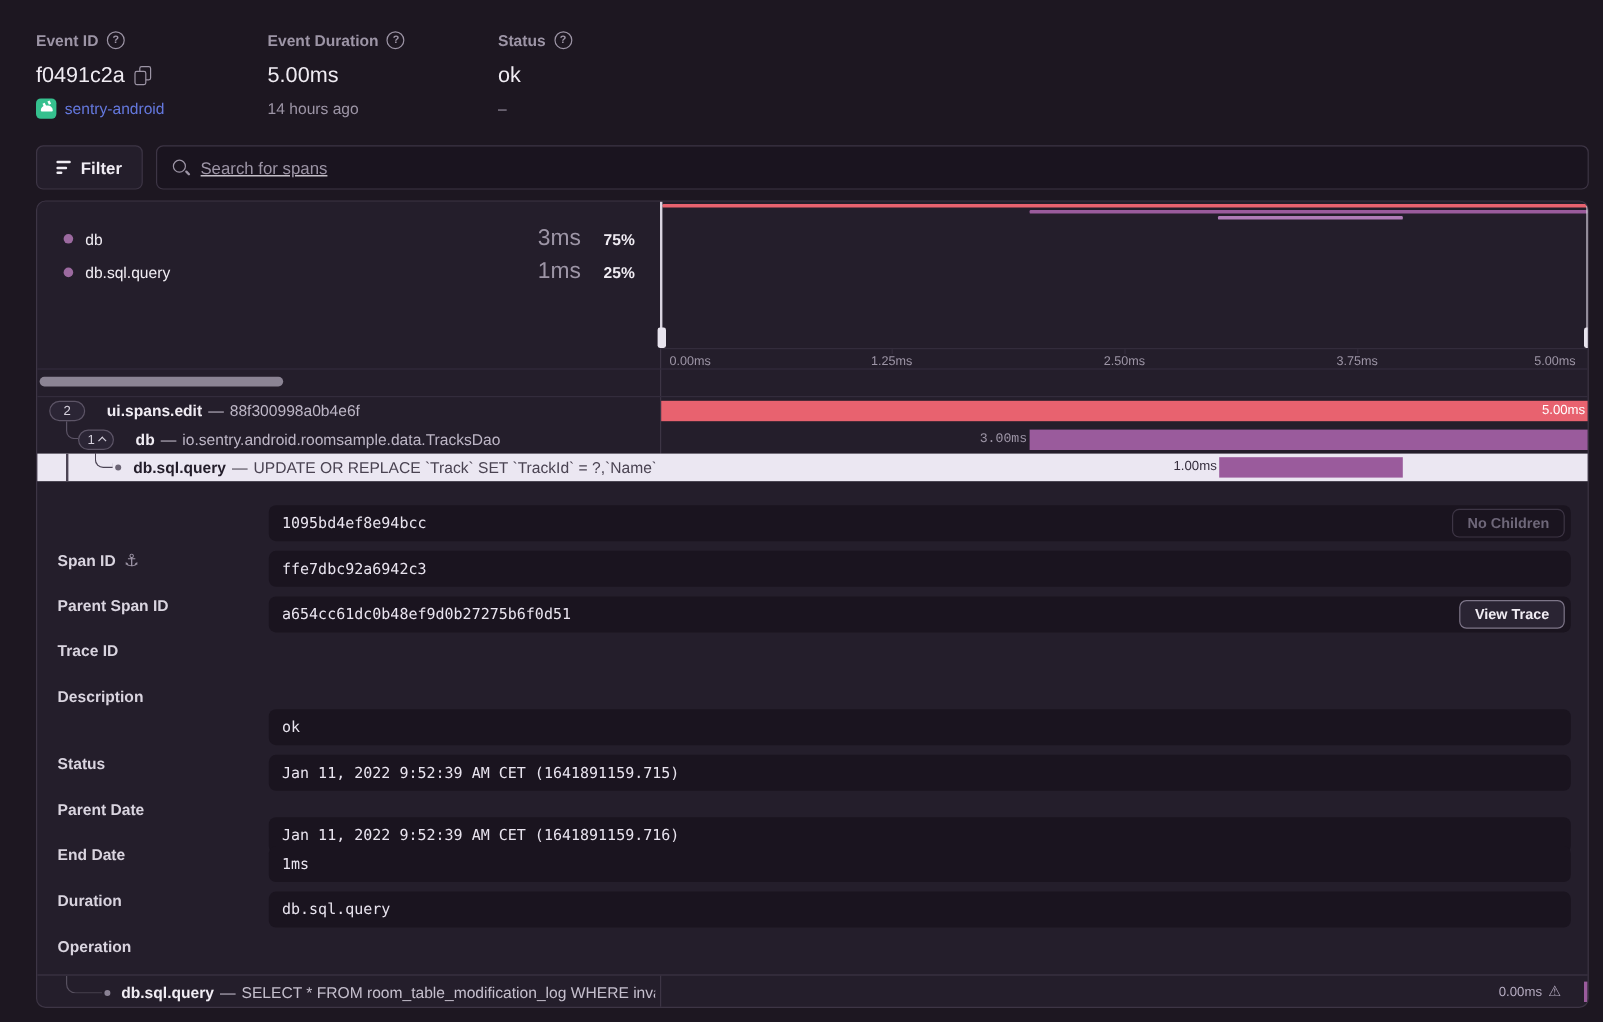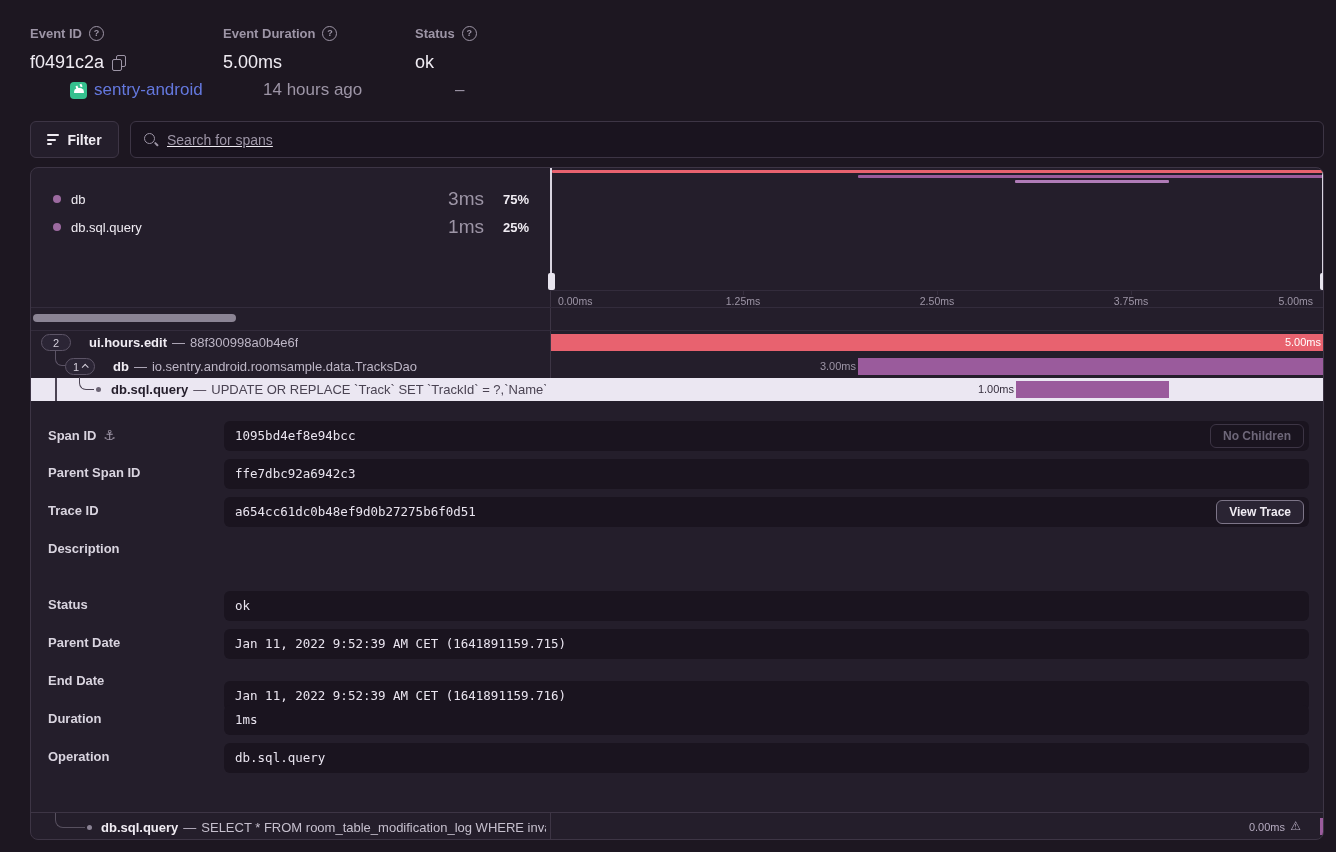--- a/index.html
+++ b/index.html
@@ -12,21 +12,21 @@
   }
 
   
   .hcol { position:absolute; top:24px; }
   .hlabel { display:flex; align-items:center; gap:7px; font-size:13px; font-weight:bold; color:var(--muted); height:18px;}
   .help { width:15px; height:15px; border:1.5px solid var(--muted); border-radius:50%;
           display:inline-flex; align-items:center; justify-content:center;
           font-size:9px; font-weight:bold; color:var(--muted); }
   .help::after { content:"?"; }
   .hvalue { margin-top:9px; font-size:18px; font-weight:500; color:var(--text); display:flex; align-items:center; gap:8px; height:22px;}
-  .hsub { margin-top:8px; font-size:17px; color:var(--muted); display:flex; align-items:center; gap:7px; height:18px;margin-left:40px;}
+  .hsub { margin-top:8px; font-size:13px; color:var(--muted); display:flex; align-items:center; gap:7px; height:18px;}
   .link { color:var(--link); text-decoration:none; cursor:pointer; }
   .copy-icon { position:relative; width:13px; height:15px; display:inline-block; }
   .copy-icon::before { content:""; position:absolute; left:4px; top:0; width:8px; height:10px; border:1.5px solid var(--muted); border-radius:2px; }
   .copy-icon::after { content:""; position:absolute; left:0; top:4px; width:8px; height:10px; border:1.5px solid var(--muted); border-radius:2px; background:var(--bg); }
   .android-icon { width:17px; height:17px; border-radius:4px; background:var(--green); position:relative; display:inline-block; }
   .android-icon::before { content:""; position:absolute; left:3.5px; top:6.5px; width:10px; height:5px; background:#fff; border-radius:5px 5px 1px 1px; }
   .android-icon::after { content:""; position:absolute; left:5.5px; top:4px; width:1.5px; height:3px; background:#fff; transform:rotate(-25deg); box-shadow:4.5px 0 0 #fff; }
 
   
   .filter-btn { position:absolute; left:30px; top:121px; width:89px; height:37px;
@@ -86,21 +86,21 @@
   .bar { position:absolute; height:17px; }
   .bar-label { position:absolute; font-size:11px; line-height:17px; }
   .conn { position:absolute; }
   .tree-dot { position:absolute; width:5px; height:5px; border-radius:50%; }
 
   .selected-row { background:var(--sel); }
   .selected-row .t-op { color:#231d2a; }
   .selected-row .t-desc, .selected-row .dash { color:#4a4352; }
 
   
-  .d-label { position:absolute; left:17px; font-size:13px; font-weight:bold; color:#d9d4df; display:flex; align-items:center; gap:7px;}
+  .d-label { position:absolute; left:17px; font-size:13px; font-weight:bold; color:#d9d4df; display:flex; align-items:center; gap:7px;margin-top:32px;}
   .d-box { position:absolute; left:193px; width:1085px; background:var(--box); border-radius:6px;
     font-family:"DejaVu Sans Mono","Liberation Mono",monospace; font-size:12.5px; color:#e9e4ef; }
   .d-box.single { height:30px; line-height:30px; padding:0 11px; white-space:nowrap; overflow:hidden;}
   .d-box.multi { min-height:46px; line-height:19px; padding:4.5px 11px; }
   .d-btn { position:absolute; top:3px; height:24px; border-radius:6px; font-size:12px; font-weight:bold;
     display:flex; align-items:center; justify-content:center; padding:0 12px; cursor:pointer;
     font-family:"Liberation Sans","DejaVu Sans",sans-serif; background:transparent; }
   .d-btn.ghost { right:5px; border:1px solid var(--border); color:#6e6779; }
   .d-btn.primary { right:5px; border:1px solid #7d7588; color:var(--text); background:#2a2433; }
   .anchor-icon { font-size:14px; color:var(--muted); cursor:pointer; }
@@ -205,41 +205,41 @@
 
     <div class="hline" style="left:0;top:139px;width:1294px;"></div>
     <div class="scroll-thumb"></div>
     <div class="hline" style="left:0;top:162px;width:1294px;"></div>
 
     <div class="trow" style="top:163px;height:23px;">
       <span class="badge" style="left:10px;top:3px;">
         <span>2</span>
       </span>
       <span class="t-label" style="left:58px;top:0;height:23px;max-width:450px;">
-        <span class="t-op">ui.hours.edit</span>
+        <span class="t-op">ui.spans.edit</span>
         <span class="dash">—</span>
         <span class="t-desc">88f300998a0b4e6f</span>
       </span>
       <div class="bar" style="left:520px;top:3px;width:774px;background:var(--red);">
         <span class="bar-label" style="right:4px;color:#fff;">5.00ms</span>
       </div>
     </div>
 
     <div class="trow" style="top:186px;height:24px;">
       <div class="conn" style="left:24px;top:-3px;width:10px;height:15px;border-left:1.5px solid #5c5466;border-bottom:1.5px solid #5c5466;border-bottom-left-radius:7px;"></div>
       <span class="badge" style="left:34px;top:4px;">
         <span>1</span>
         <span class="chev"></span>
       </span>
       <span class="t-label" style="left:82px;top:0;height:24px;max-width:430px;">
         <span class="t-op">db</span>
         <span class="dash">—</span>
         <span class="t-desc">io.sentry.android.roomsample.data.TracksDao</span>
       </span>
-      <span class="bar-label" style="right:469px;top:4px;color:var(--muted);">3.00ms</span>
+      <span class="bar-label" style="right:469px;top:4px;color:var(--muted);font-family:Liberation Mono, monospace;">3.00ms</span>
       <div class="bar" style="left:827px;top:4px;width:467px;background:var(--purple);"></div>
     </div>
 
     <div class="trow selected-row" style="top:210px;height:23px;">
       <div class="conn" style="left:24px;top:0;width:1.5px;height:23px;background:#4b4454;"></div>
       <div class="conn" style="left:48px;top:-1px;width:15px;height:13px;border-left:1.5px solid #4b4454;border-bottom:1.5px solid #4b4454;border-bottom-left-radius:7px;"></div>
       <span class="tree-dot" style="left:65px;top:9px;background:#6b6474;"></span>
       <span class="t-label" style="left:80px;top:0;height:23px;max-width:435px;">
         <span class="t-op">db.sql.query</span>
         <span class="dash">—</span>

